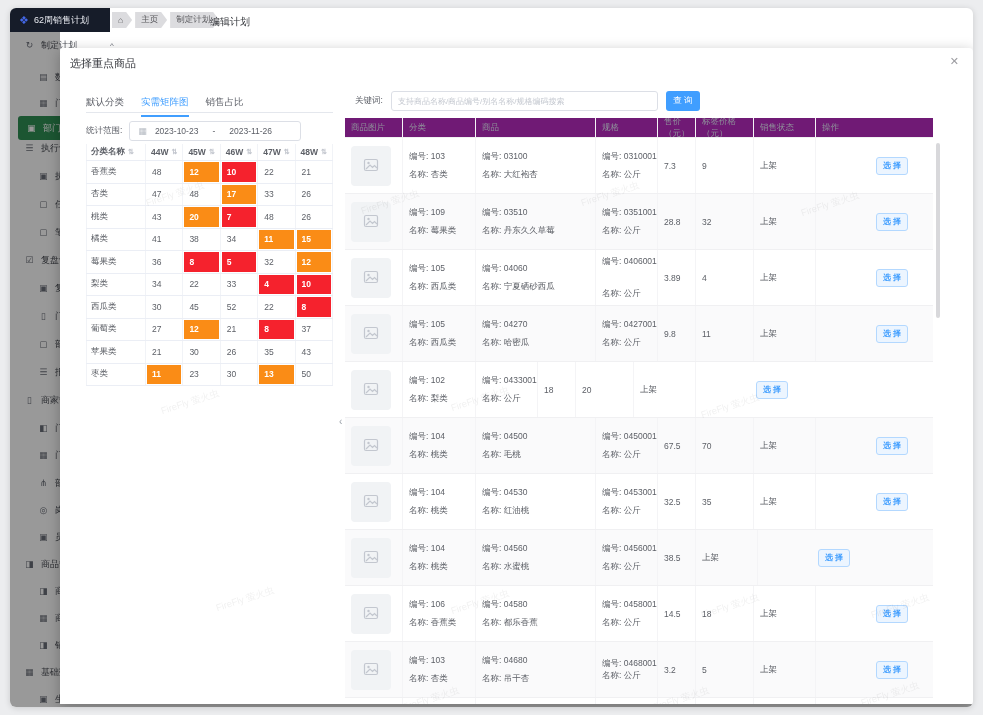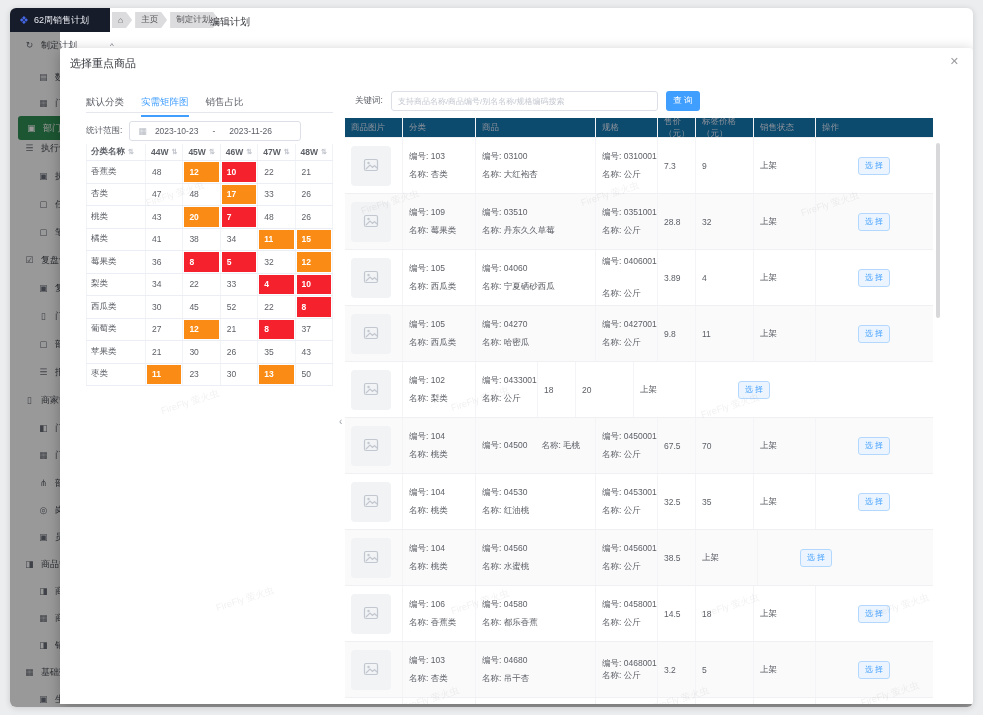--- a/index.html
+++ b/index.html
@@ -67,32 +67,32 @@
   .rpane { position:absolute; left:285px; top:0; width:592px; }
   .search-row { position:absolute; top:42px; left:0; height:22px; display:flex; align-items:center; }
   .search-label { font-size:8.5px; color:#5b5e66; margin-left:10px; }
   .search-input { margin-left:8px; width:267px; height:20px; border:1px solid #dcdfe6; border-radius:3px;
                   font-size:8px; color:#5b5e66; padding:0 6px; outline:none; }
   .search-input::placeholder { color:#c3c7cf; }
   .search-btn { margin-left:8px; width:34px; height:20px; background:#409eff; border:none; border-radius:3px;
                 color:#fff; font-size:8.5px; cursor:pointer; }
   .ptable { position:absolute; top:70px; left:0; width:588px; }
   .p-row { display:flex; border-bottom:1px solid #f0f0f2; }
-  .p-head { height:20px; align-items:center; background:#0c4a6e; }
+  .p-head { height:20px; align-items:center; background:#701a75; }
   .p-cell { border-right:1px solid #f4f4f6; padding-left:6px; font-size:8.5px; overflow:hidden; }
   .p-head .p-cell { color:#8f939b; display:flex; align-items:center; height:100%; }
   .p-body { height:56px; }
   .p-body.alt { background:#fafafb; }
   .p-body .p-cell { display:flex; flex-direction:column; justify-content:center; gap:6px; color:#5d6067; }
   .c0{width:58px;} .c1{width:73px;} .c2{width:120px;} .c3{width:62px;} .c4{width:38px;}
   .c5{width:58px;} .c6{width:62px;} .c7{width:112px; border-right:none;}
   .img-box { width:40px; height:40px; background:#f1f3f5; border-radius:4px; display:flex;
              align-items:center; justify-content:center; }
   .sel-btn { width:32px; height:18px; background:#ecf5ff; border:1px solid #b3d8ff; border-radius:3px;
-             color:#409eff; font-size:8px; cursor:pointer; margin-left:36px; }
+             color:#409eff; font-size:8px; cursor:pointer; margin-left:54px;font-weight:bold; }
   .vscroll { position:absolute; left:876px; top:95px; width:4px; height:175px; background:#d8d8db; border-radius:2px; }
 
   .wm { position:absolute; font-size:9.5px; color:rgba(60,60,70,.08); transform:rotate(-18deg); white-space:nowrap; pointer-events:none; }
 </style>
 </head>
 <body>
 
 <div class="window">
 
   <div class="logo-box">
@@ -647,21 +647,21 @@
                   </svg></span>
               </div>
             </div>
             <div class="p-cell c1">
               <div style="display: flex; flex-direction: column; gap: 6px;">
                 <div>编号: 104</div>
                 <div>名称: 桃类</div>
               </div>
             </div>
             <div class="p-cell c2">
-              <div style="display: flex; flex-direction: row; gap: 14px;">
+              <div style="display: flex; flex-direction: column; gap: 6px;">
                 <div>编号: 04500</div>
                 <div>名称: 毛桃</div>
               </div>
             </div>
             <div class="p-cell c3">
               <div style="display: flex; flex-direction: column; gap: 6px;">
                 <div>编号: 0450001</div>
                 <div>名称: 公斤</div>
               </div>
             </div>

